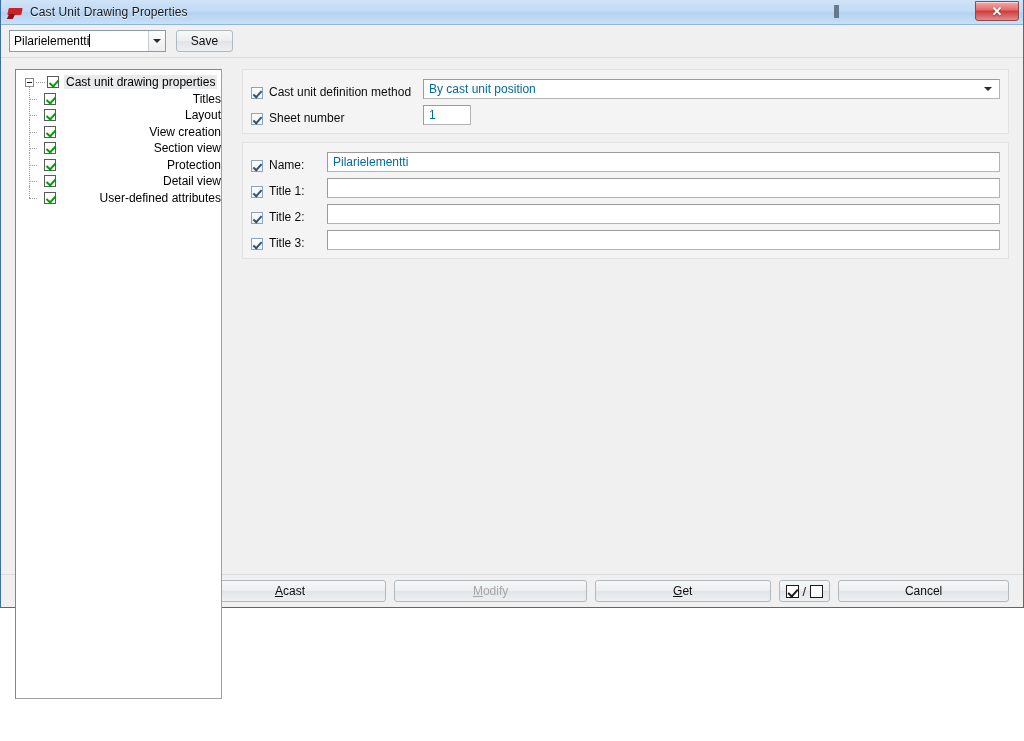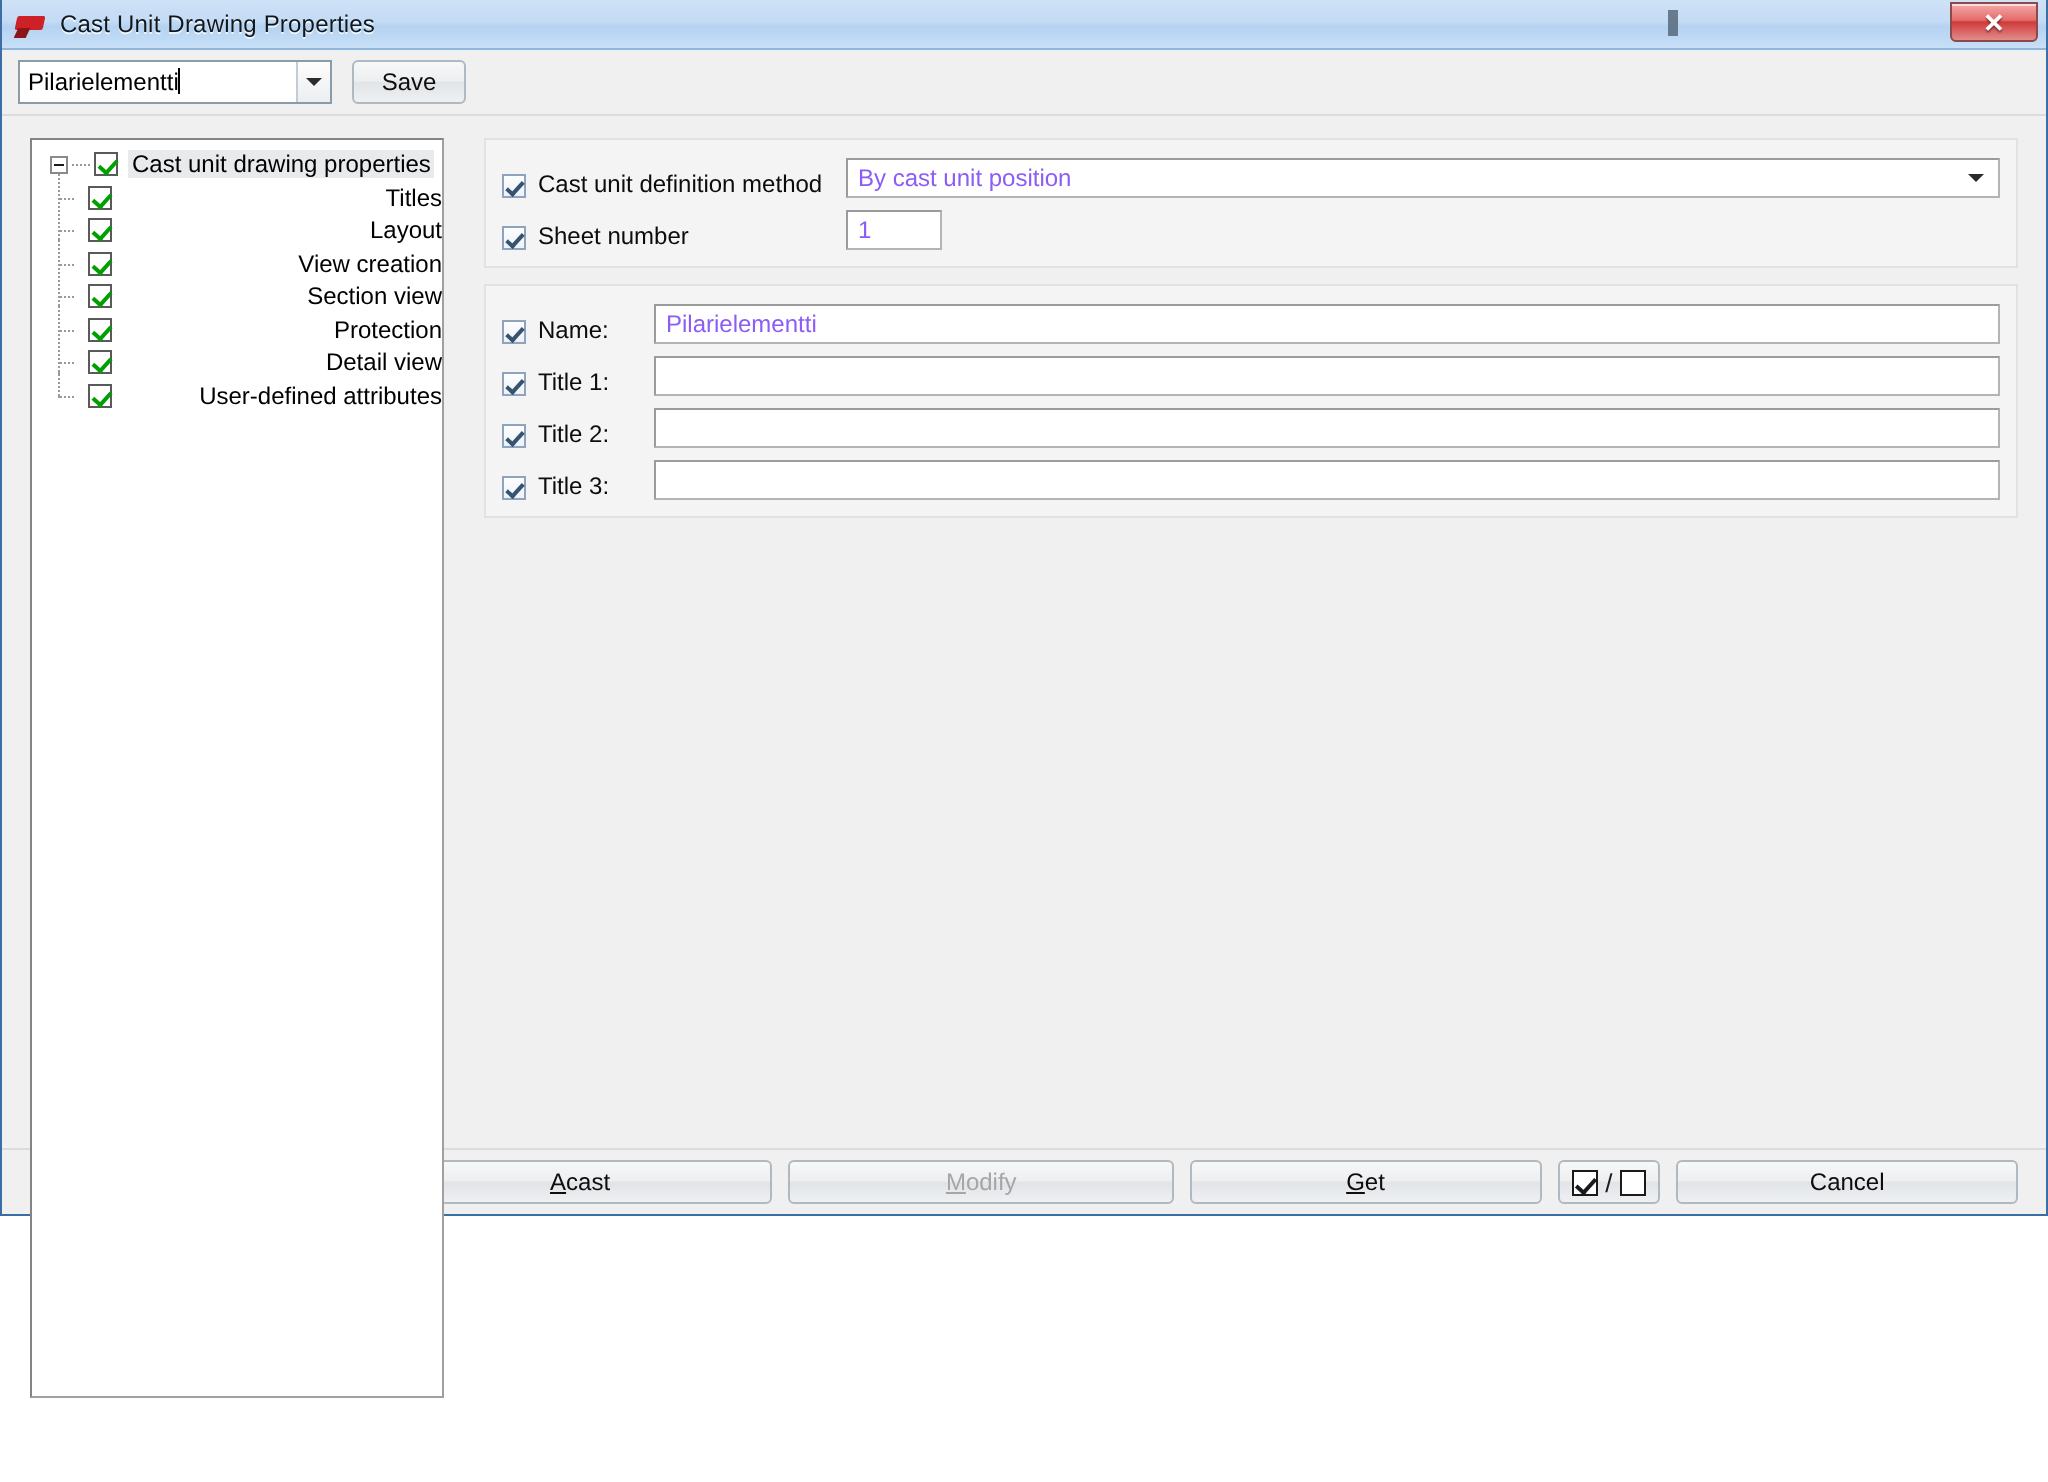--- a/index.html
+++ b/index.html
@@ -283,21 +283,21 @@
   .field {
     height: 20px;
     background: #ffffff;
     border: 1px solid #b4b4b4;
     border-top-color: #9b9b9b;
     border-left-color: #9b9b9b;
     display: flex;
     align-items: center;
     padding-left: 5px;
     font-size: 12px;
-    color: #8b5cf6;
+    color: #0369a1;
     overflow: hidden;
   }
   .field.grow { flex: 1; }
   #method-field { position: relative; padding-right: 22px; }
   #method-caret {
     position: absolute;
     right: 7px; top: 50%;
     transform: translateY(-50%);
   }
   #sheet-field { width: 48px; }

